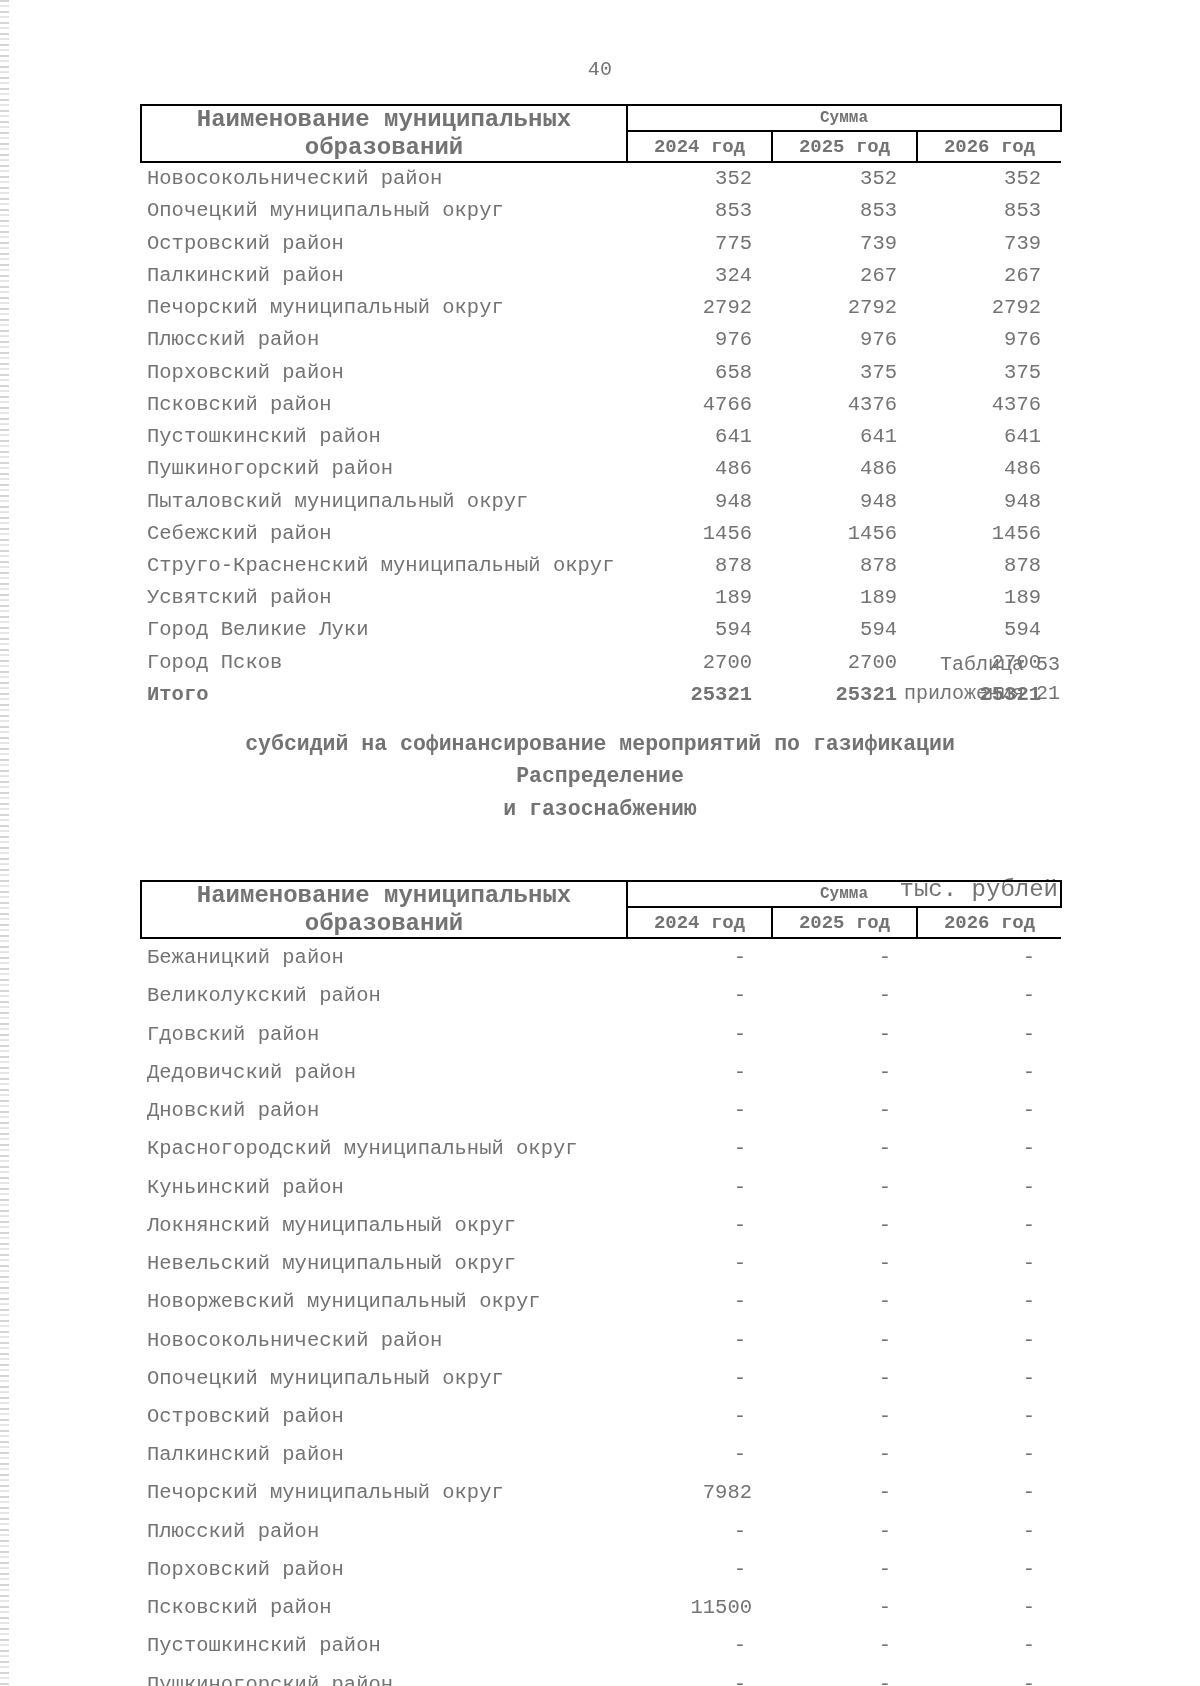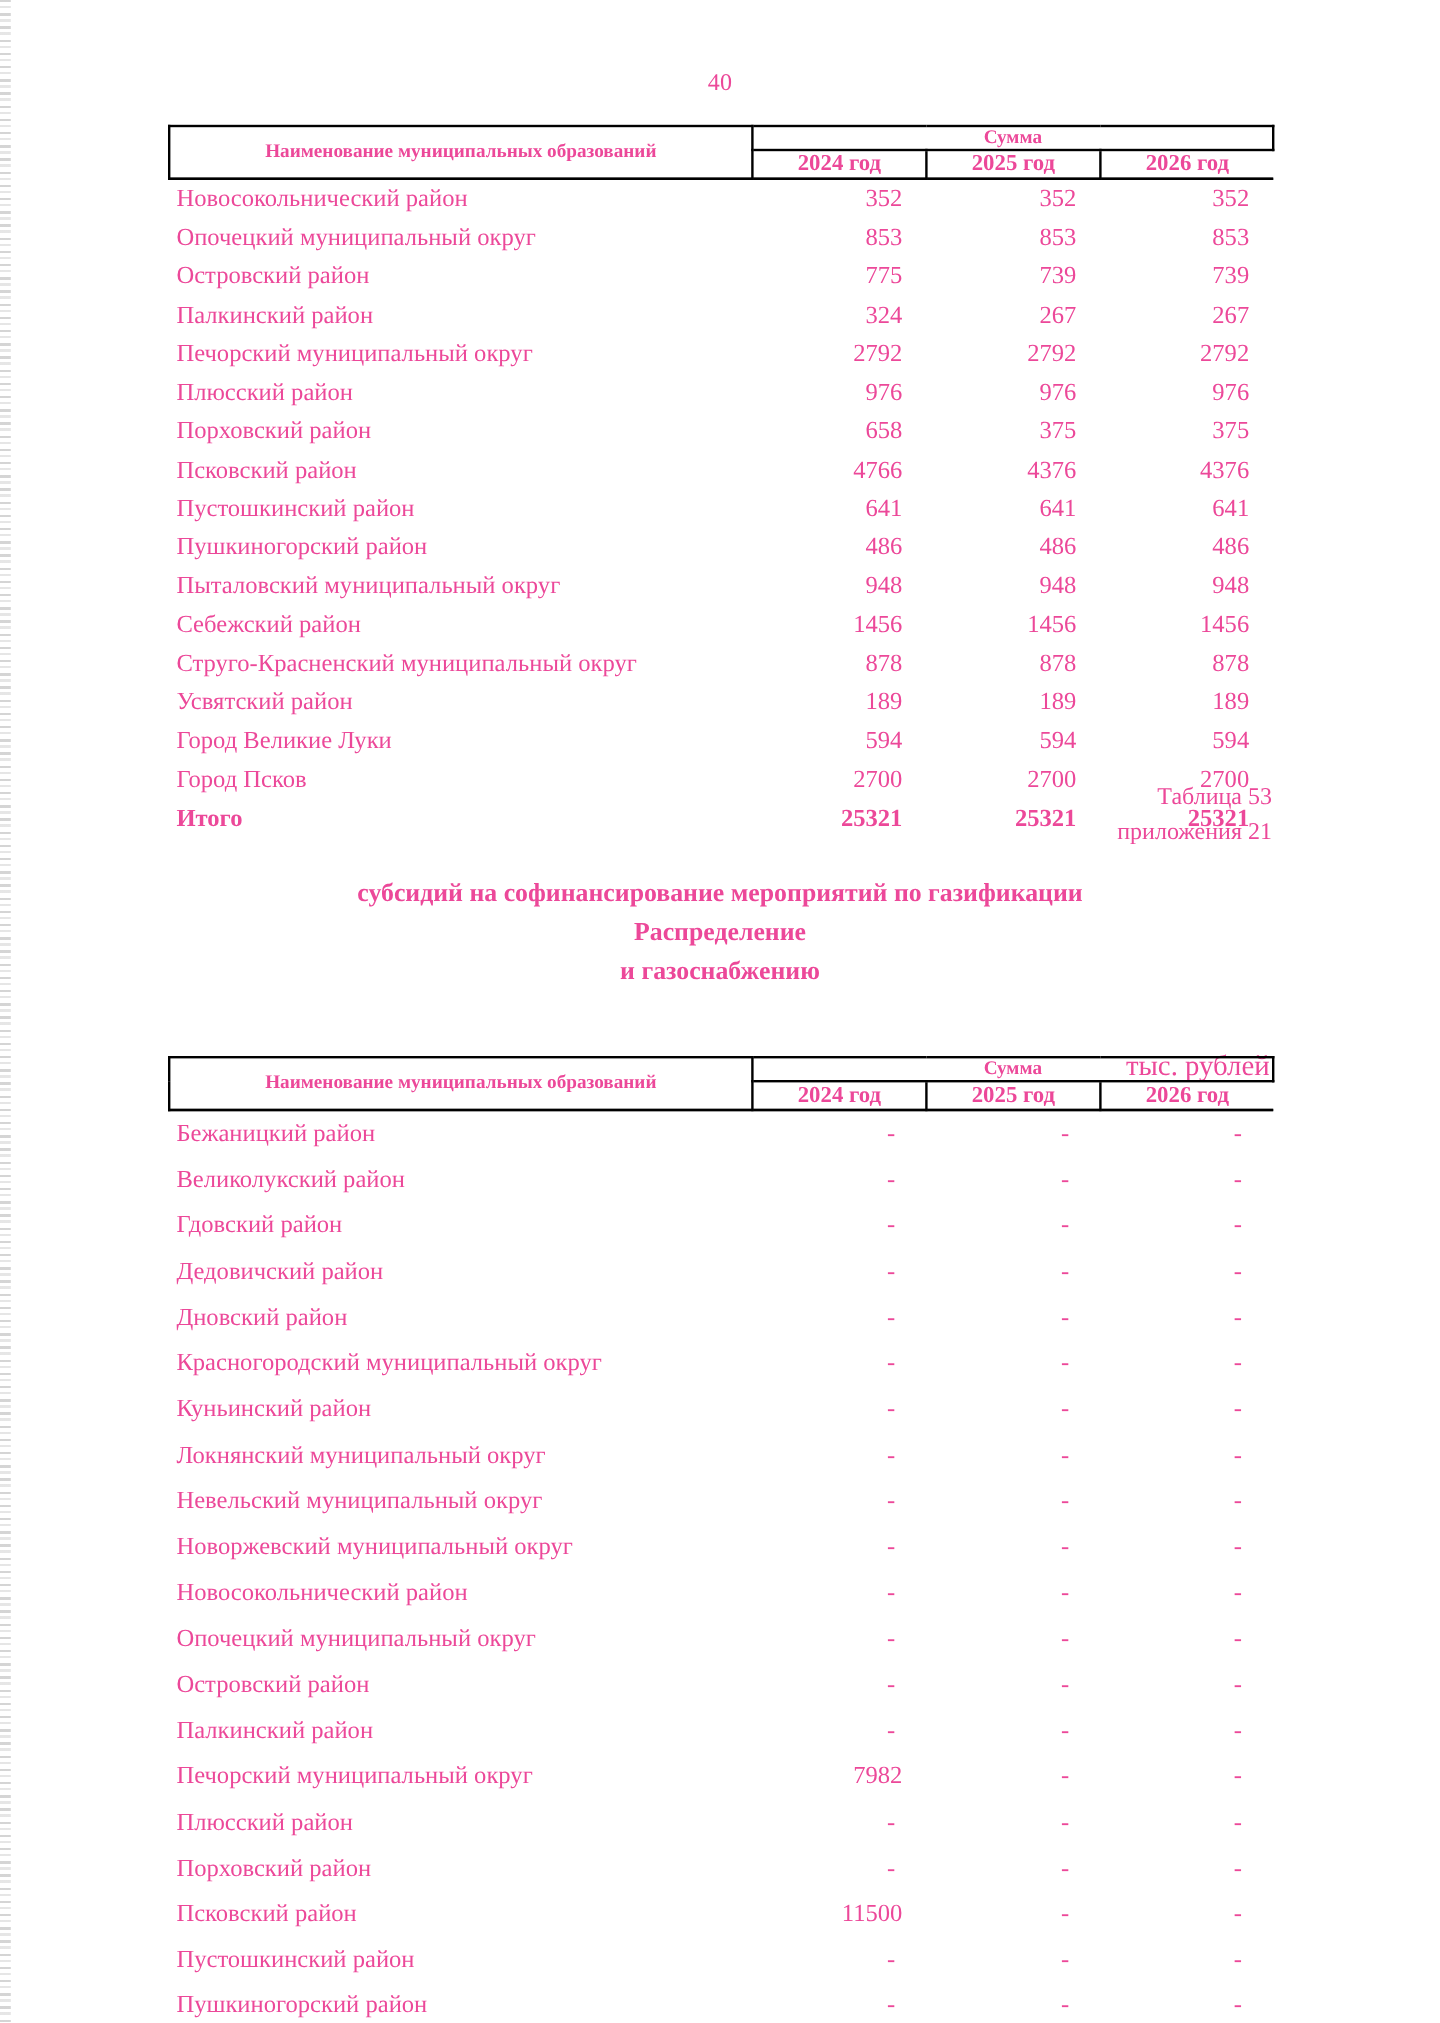--- a/index.html
+++ b/index.html
@@ -6,22 +6,22 @@
     margin: 0;
     padding: 0;
     background: #ffffff;
   }
   .page {
     position: relative;
     width: 1200px;
     height: 1686px;
     margin: 0 auto;
     background: #ffffff;
-    font-family: Liberation Serif, serif;
-    color: #ec4899;
+    font-family: Liberation Mono, monospace;
+    color: #737373;
     overflow: hidden;
   }
 
   
   .scan-edge {
     position: absolute;
     left: 0;
     top: 0;
     width: 9px;
     height: 100%;
@@ -61,21 +61,21 @@
     padding: 0;
     vertical-align: middle;
   }
 
   .hdr-box {
     border: 2px solid #000;
   }
   .hdr-name {
     text-align: center;
     font-weight: bold;
-    font-size: 16px;
+    font-size: 24px;
     border-right: 2px solid #000;
     padding: 4px 6px;
     line-height: 1.15;
   }
   .hdr-sum {
     text-align: center;
     font-weight: bold;
     font-size: 16px;
     border-bottom: 2px solid #000;
     padding: 5px 0 5px 0;

